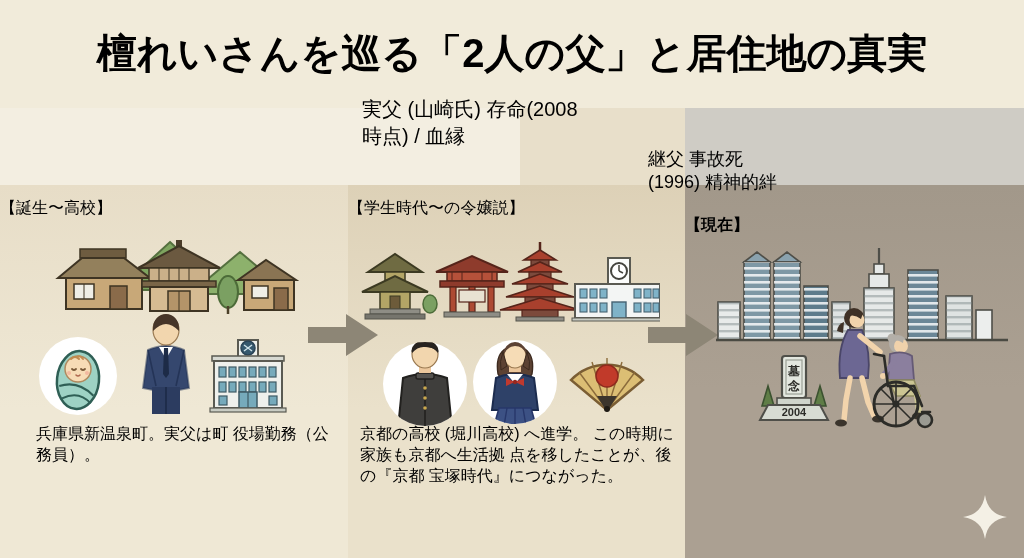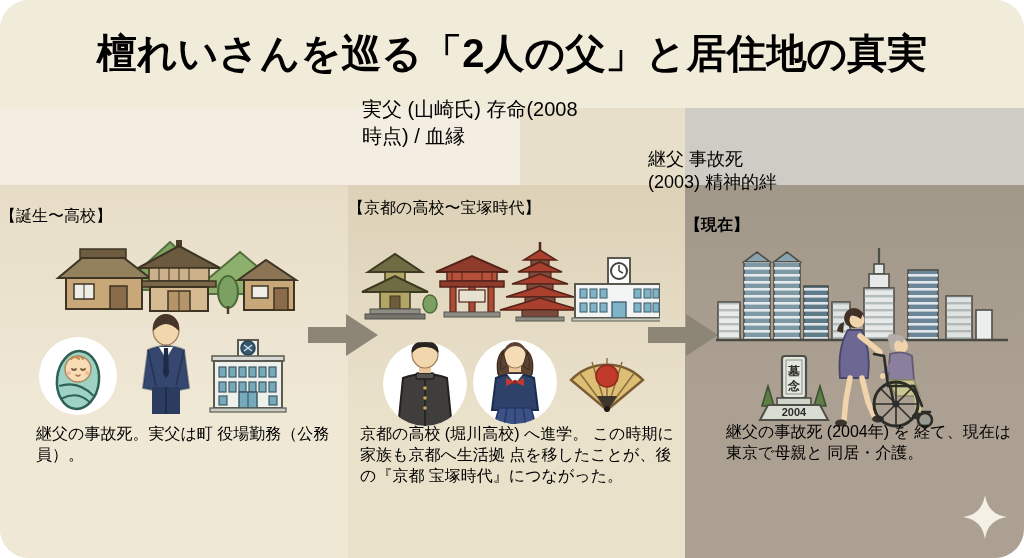--- a/index.html
+++ b/index.html
@@ -1,17 +1,17 @@
 <!DOCTYPE html>
 <html><head>
 <meta charset="utf-8">
 <style>
   html,body{margin:0;padding:0;}
   body{font-family:"Liberation Sans","DejaVu Sans",sans-serif;}
-  .stage{position:relative;width:1024px;height:558px;overflow:hidden;background:#f1ebda;border-radius:29px;}
+  .stage{position:relative;width:1024px;height:558px;overflow:hidden;background:#f1ebda;}
   .abs{position:absolute;}
   .band-title{left:0;top:0;width:1024px;height:108px;background:#f1ebda;}
   .band2-left{left:0;top:108px;width:520px;height:77px;background:#f3eee1;}
   .band2-mid{left:520px;top:108px;width:165px;height:77px;background:#e8dfca;}
   .band2-right{left:685px;top:108px;width:339px;height:77px;background:#cfccc5;}
   .panel1{left:0;top:185px;width:348px;height:373px;background:linear-gradient(180deg,#e7ddc7 0%,#efe8d5 60%);}
   .panel2{left:348px;top:185px;width:337px;height:373px;background:linear-gradient(180deg,#ddd1b7 0%,#eae1cb 60%);}
   .panel3{left:685px;top:185px;width:339px;height:373px;background:linear-gradient(180deg,#a2988a 0%,#aba092 55%);}
   .page-title{left:0;top:26px;width:1024px;text-align:center;font-size:40px;font-weight:700;color:#16161', letter-spacing:.5px;}
   .page-title{color:#161614;letter-spacing:.5px;}
@@ -46,27 +46,27 @@
   <div class="abs dash-h" style="left:590px;top:126px;width:125px;"></div>
   <div class="abs dash-v" style="left:713px;top:127px;height:26px;"></div>
 
   <div class="abs callout" style="left:362px;top:96px;width:228px;height:66px;font-size:20px;line-height:1.35;">
     <span>実父 (山崎氏)
 存命(2008時点) / 血縁</span>
     <div class="tail" style="left:104px;"></div>
   </div>
   <div class="abs callout" style="left:648px;top:148px;width:146px;height:86px;font-size:18px;line-height:1.3;">
     <span>継父
-事故死 (2003)
+事故死 (1996)
 精神的絆</span>
     <div class="tail" style="left:103px;"></div>
   </div>
 
-  <div class="abs panel-header" style="left:0;top:198px;width:304px;margin-top:8px;">【誕生〜高校】</div>
-  <div class="abs panel-header" style="left:348px;top:198px;width:337px;">【京都の高校〜宝塚時代】</div>
+  <div class="abs panel-header" style="left:0;top:198px;width:304px;">【誕生〜高校】</div>
+  <div class="abs panel-header" style="left:348px;top:198px;width:337px;">【学生時代〜の令嬢説】</div>
   <div class="abs panel-header" style="left:685px;top:215px;width:366px;font-weight:bold;">【現在】</div>
 
   <svg class="abs" style="left:308px;top:312px;" width="72" height="46" viewBox="0 0 72 46">
     <polygon points="0,15 38,15 38,2 70,23 38,44 38,31 0,31" fill="#8d8676"></polygon>
   </svg>
   <svg class="abs" style="left:648px;top:312px;" width="72" height="46" viewBox="0 0 72 46">
     <polygon points="0,15 38,15 38,2 70,23 38,44 38,31 0,31" fill="#8d8676"></polygon>
   </svg>
 
   <svg class="abs" style="left:52px;top:236px;" width="248" height="96" viewBox="0 0 248 96">
@@ -149,21 +149,21 @@
         <rect x="51" y="48" width="7" height="10"></rect>
         <rect x="61" y="48" width="7" height="10"></rect>
       <rect x="11" y="62" width="8" height="9"></rect>
         <rect x="61" y="62" width="8" height="9"></rect>
     </g>
     <rect x="31" y="58" width="18" height="16" fill="#76aabb" stroke="#3e5a64" stroke-width="1.5"></rect>
     <line x1="40" y1="58" x2="40" y2="74" stroke="#3e5a64" stroke-width="1.2"></line>
     <rect x="2" y="74" width="76" height="4" fill="#c9ccc3" stroke="#5a5a52" stroke-width="1.2"></rect>
   </svg>
 
-  <div class="abs panel-body" style="left:36px;top:424px;width:300px;">継父の事故死。実父は町
+  <div class="abs panel-body" style="left:36px;top:424px;width:300px;">兵庫県新温泉町。実父は町
 役場勤務（公務員）。</div>
 
   <svg class="abs" style="left:360px;top:242px;" width="300" height="100" viewBox="0 0 300 100">
 
     <polygon points="8,30 35,12 62,30" fill="#6f6b42" stroke="#3c3a22" stroke-width="2"></polygon>
     <rect x="25" y="30" width="20" height="9" fill="#b3a566" stroke="#3c3a22" stroke-width="1.5"></rect>
     <polygon points="2,50 35,34 68,50" fill="#6f6b42" stroke="#3c3a22" stroke-width="2"></polygon>
     <rect x="20" y="50" width="30" height="17" fill="#b3a566" stroke="#3c3a22" stroke-width="1.5"></rect>
     <rect x="30" y="54" width="10" height="13" fill="#6d5b3a" stroke="#3c3a22" stroke-width="1"></rect>
     <rect x="10" y="67" width="50" height="5" fill="#8e8d85" stroke="#55544c" stroke-width="1"></rect>
@@ -368,21 +368,18 @@
     <g stroke="#2c2c28" stroke-width="1.6">
       <line x1="72" y1="82" x2="72" y2="126"></line>
         <line x1="50" y1="104" x2="94" y2="104"></line>
       <line x1="57" y1="89" x2="87" y2="119"></line>
         <line x1="87" y1="89" x2="57" y2="119"></line>
     </g>
     <circle cx="72" cy="104" r="3.5" fill="#2c2c28"></circle>
     <circle cx="101" cy="120" r="7" fill="#9a9a92" stroke="#2c2c28" stroke-width="2.6"></circle>
   </svg>
 
-  <div class="abs panel-body" style="left:726px;top:422px;width:292px;">継父の事故死 (2004年) を
-経て、現在は東京で母親と
-同居・介護。</div>
 
   <svg class="abs" style="left:962px;top:494px;" width="46" height="46" viewBox="0 0 46 46">
     <path d="M23 1 C25 14 32 21 45 23 C32 25 25 32 23 45 C21 32 14 25 1 23 C14 21 21 14 23 1 Z" fill="#f4f0e5"></path>
   </svg>
 
 </div>
 
 </body></html>

